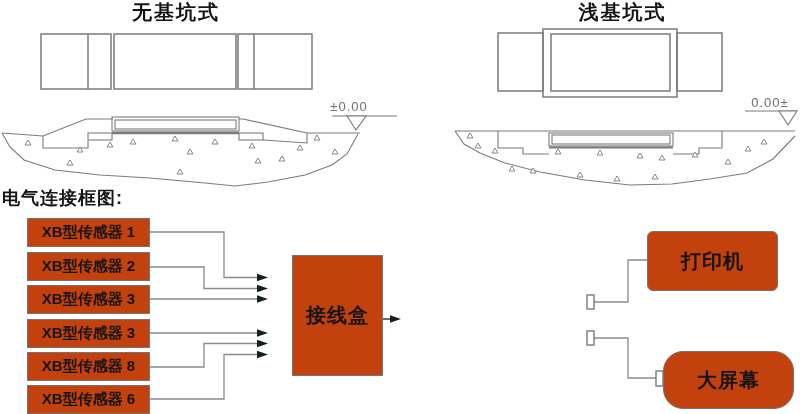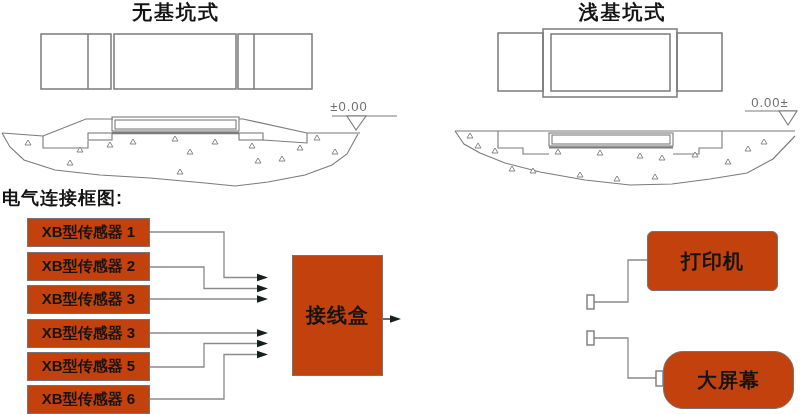--- a/index.html
+++ b/index.html
@@ -157,21 +157,21 @@
   <div class="box sensor" style="top:252px;">
     <span>XB型传感器 2</span>
   </div>
   <div class="box sensor" style="top:285px;">
     <span>XB型传感器 3</span>
   </div>
   <div class="box sensor" style="top:319px;">
     <span>XB型传感器 3</span>
   </div>
   <div class="box sensor" style="top:352px;">
-    <span>XB型传感器 5</span>
+    <span>XB型传感器 8</span>
   </div>
   <div class="box sensor" style="top:385px;">
     <span>XB型传感器 6</span>
   </div>
 
   <div class="box" style="left:268px;top:255px;width:91px;height:121px;font-size:20px;letter-spacing:1px;margin-left:24px;">
     <span>接线盒</span>
   </div>
 
 

